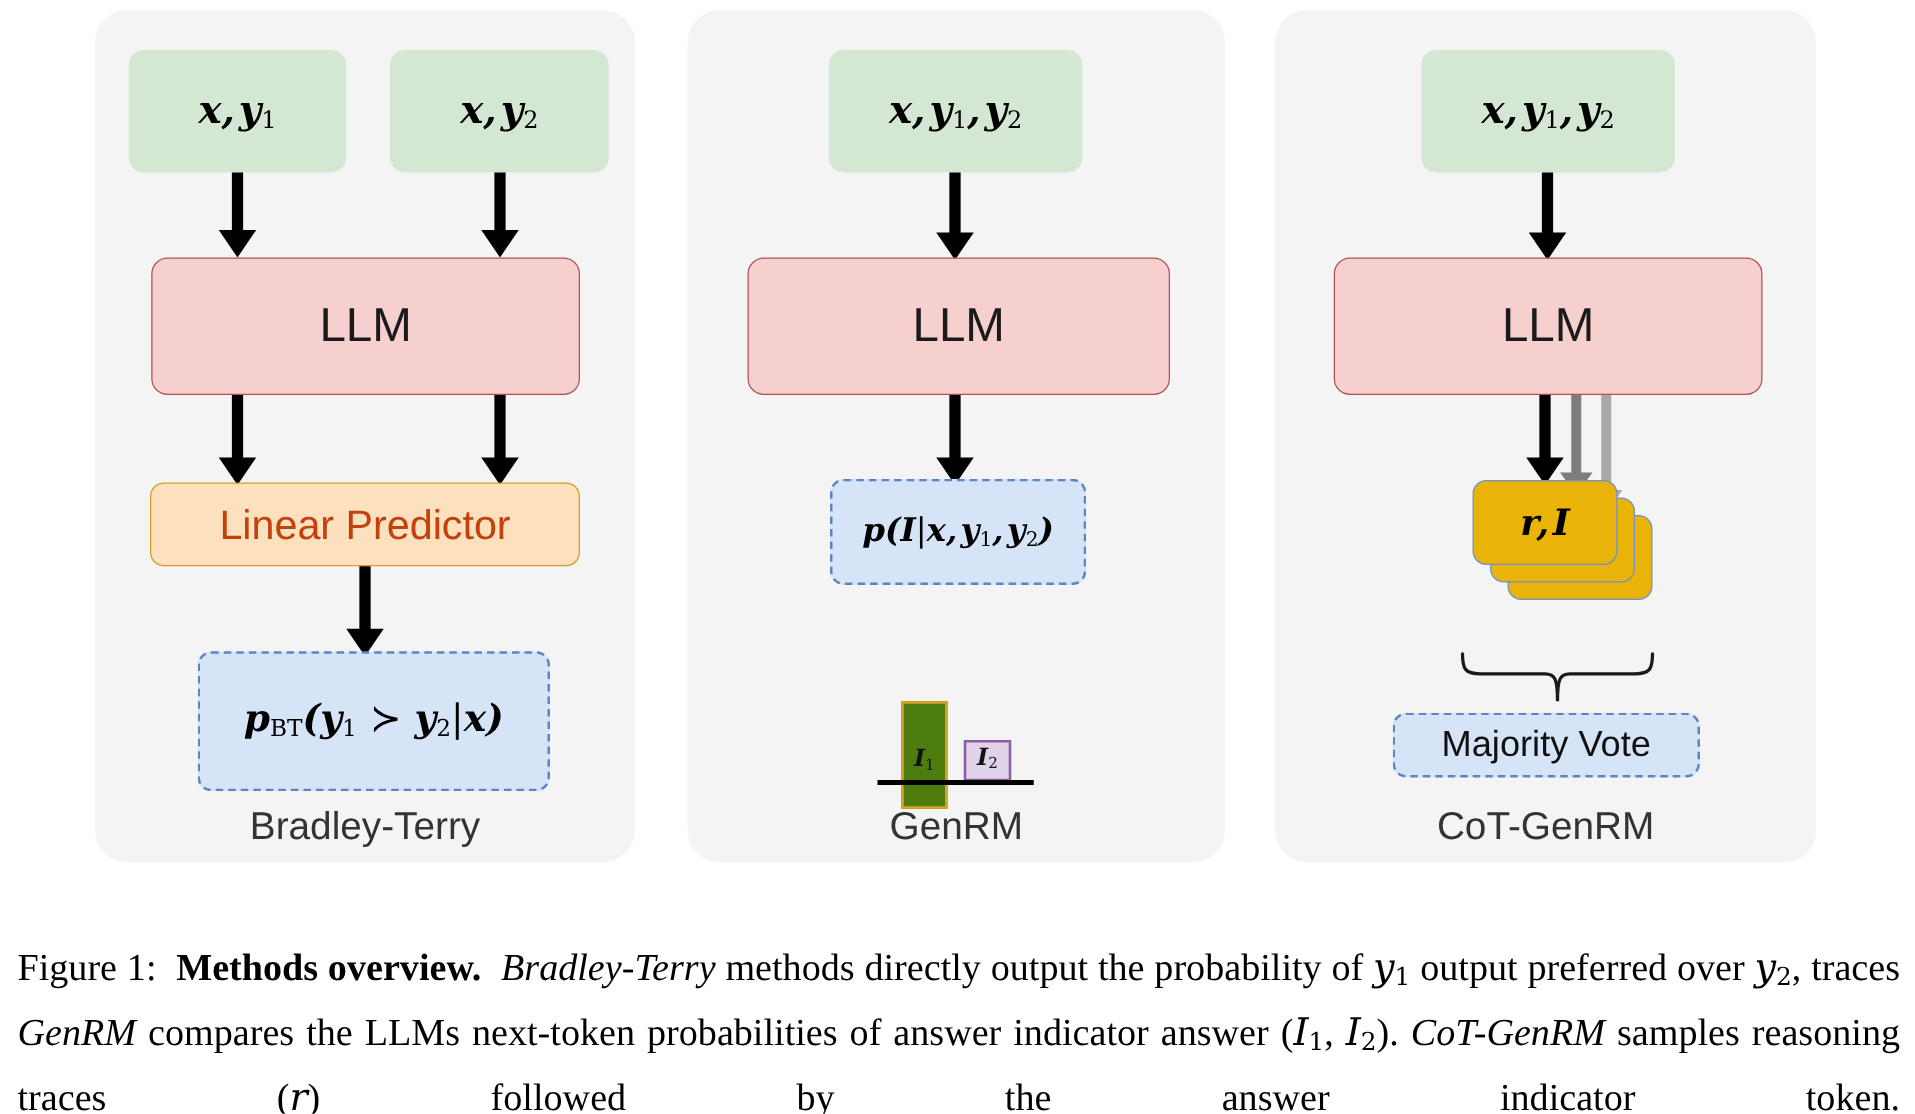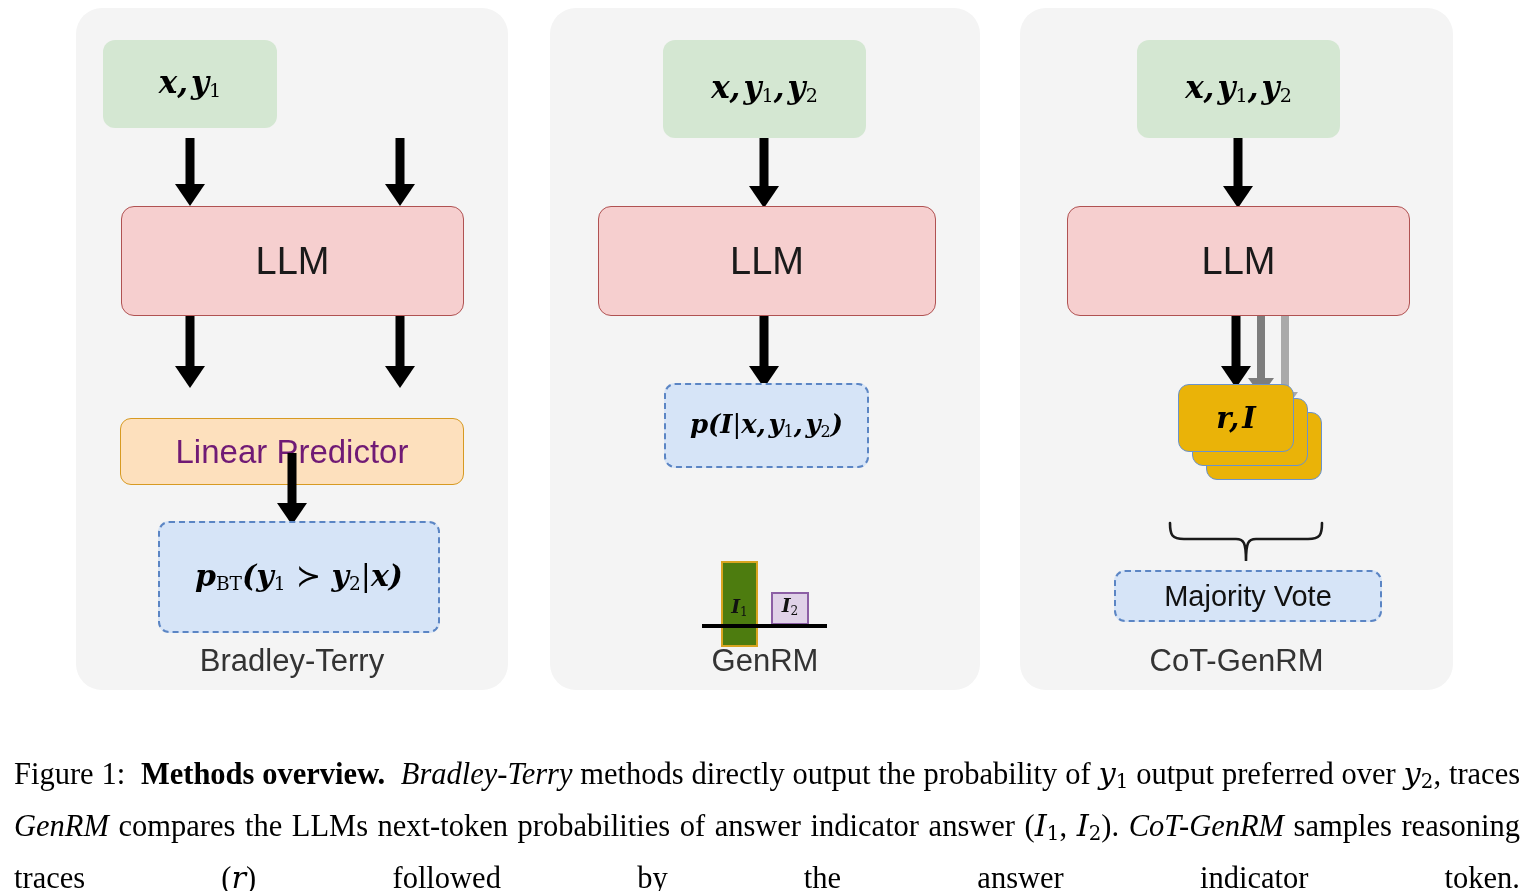--- a/index.html
+++ b/index.html
@@ -56,22 +56,21 @@
     border: 1.6px solid #b05252;
     border-radius: 13px;
     font-size: 38px;
     color: #1a1a1a;
   }
   .node-orange {
     background: #fde0bd;
     border: 1.8px solid #d79a22;
     border-radius: 11px;
     font-size: 33px;
-    color: #701a75;
-    margin-top: 32px;
+    color: #c2410c;
   }
   .node-blue-dashed {
     background: #d6e4f7;
     border: 2.4px dashed #5b85c4;
     border-radius: 11px;
   }
   .node-blue-solid {
     background: #eab308;
     border: 1.8px solid #6b93cc;
     border-radius: 11px;
@@ -163,24 +162,27 @@
   }
   #caption .mvar sub { font-size: 0.65em; font-style: normal; vertical-align: -0.2em; }
 </style>
 </head>
 <body>
 
 <div id="figure">
 
   <div class="panel" id="panel-bt">
 
-    <div class="node node-green" style="left:27px; top:32px; width:174px; height:88px;">
+    <div class="node node-green" style="left:27px; top:32px; width:174px; height:98px;">
       <span class="math" style="font-size:31px;">x, y<sub>1</sub></span>
     </div>
 
+    <div class="node node-green" style="left:236px; top:32px; width:175px; height:98px;">
+      <span class="math" style="font-size:31px;">x, y<sub>2</sub></span>
+    </div>
 
     <div class="arrow" style="left:96px; top:130px; width:36px; height:68px;">
       <div class="shaft" style="height:48px;"></div>
       <div class="head" style="top:46px;"></div>
     </div>
     <div class="arrow" style="left:306px; top:130px; width:36px; height:68px;">
       <div class="shaft" style="height:48px;"></div>
       <div class="head" style="top:46px;"></div>
     </div>
 
@@ -281,21 +283,21 @@
     <div class="node node-blue-solid" style="left:186px; top:404px; width:116px; height:68px;"></div>
     <div class="node node-blue-solid" style="left:172px; top:390px; width:116px; height:68px;"></div>
     <div class="node node-blue-solid" style="left:158px; top:376px; width:116px; height:68px;">
       <span class="math" style="font-size:29px;">r, I</span>
     </div>
 
     <svg style="position:absolute; left:146px; top:511px; width:160px; height:46px;" viewBox="0 0 160 46">
       <path d="M4,4 C4,16 6,20 18,20 L70,20 C78,20 80,24 80,42 C80,24 82,20 90,20 L142,20 C154,20 156,16 156,4" fill="none" stroke="#1a1a1a" stroke-width="2.6" stroke-linecap="round"></path>
     </svg>
 
-    <div class="node node-blue-dashed" style="left:94px; top:562px; width:268px; height:52px;">
+    <div class="node node-blue-dashed" style="left:94px; top:562px; width:246px; height:52px;">
       <span style="font-size:29px; color:#111111;">Majority Vote</span>
     </div>
 
     <div class="panel-label" style="top:637px;">CoT-GenRM</div>
   </div>
 </div>
 
 <div id="caption">
   <span>Figure 1:</span>&nbsp;
   <b>Methods overview.</b>&nbsp;

